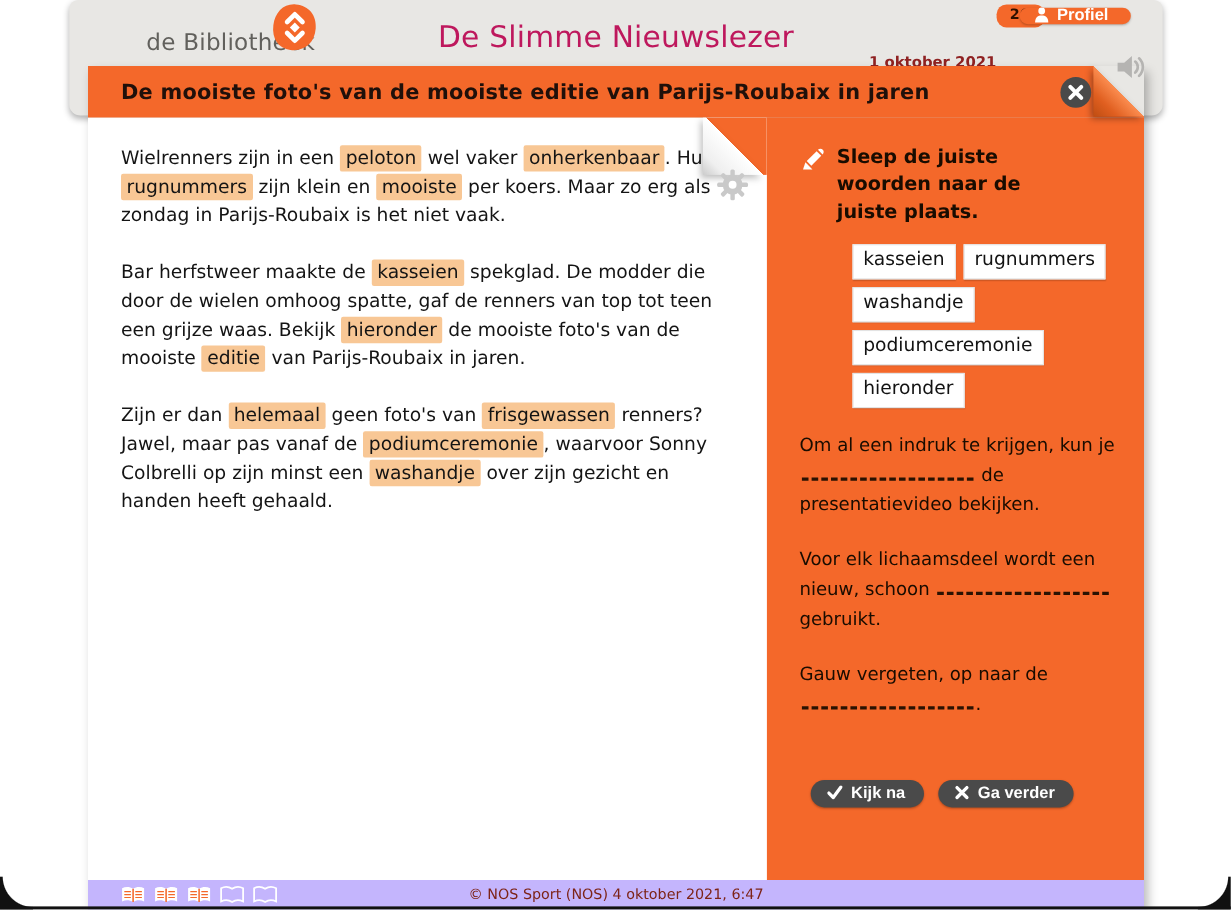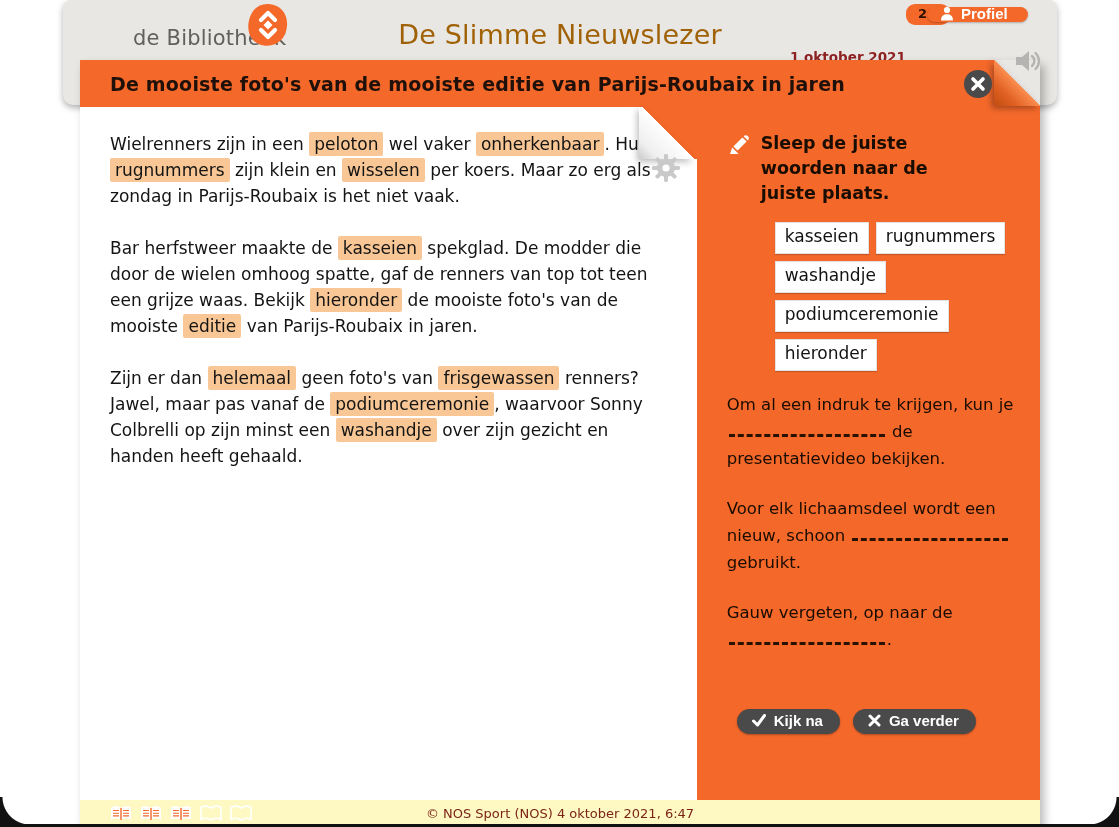--- a/index.html
+++ b/index.html
@@ -10,21 +10,21 @@
   
   .app-header {
     position:absolute; left:63px; top:0; width:994px; height:105px;
     background:#e8e7e4; border-radius:8px 8px 10px 10px;
     box-shadow:0 3px 6px rgba(0,0,0,.30); z-index:1;
   }
   .logo-text { position:absolute; left:70px; top:26px; font-size:21px; color:#61605c; letter-spacing:.2px; }
   .logo-icon { position:absolute; left:184px; top:3px; }
   .app-title {
     position:absolute; left:0; right:0; top:19px; text-align:center;
-    font-size:27px; font-weight:500; color:#a16207; letter-spacing:.2px;
+    font-size:27px; font-weight:500; color:#be185d; letter-spacing:.2px;
   }
   .date-block { position:absolute; left:727px; top:8px; font-size:13.5px; font-weight:700; color:#8f2222; line-height:19px;margin-top:40px; }
   .score-badge {
     position:absolute; left:843px; top:4px; z-index:1;
     background:#f4682a; color:#2e1000; font-size:13px; font-weight:700;
     padding:2px 14px 4px 12px; border-radius:9px;
   }
   .profile-btn {
     position:absolute; left:864px; top:7px; z-index:2;
     height:15px; display:flex; align-items:center; gap:7px;
@@ -97,21 +97,21 @@
   .action-btn {
     display:flex; align-items:center; gap:8px;
     background:#4a4a4a; color:#fff; font-size:15px; font-weight:700;
     border:none; border-radius:13px; padding:3px 17px 5px 15px; cursor:pointer;
     box-shadow:0 1px 2px rgba(0,0,0,.3);
     margin-top:33px;
   }
 
   
   .footer {
-    position:relative; height:27px; background:#fef9c3;
+    position:relative; height:27px; background:#c4b5fd;
     display:flex; align-items:center;
   }
   .level-indicator { display:flex; gap:8px; margin-left:30px; z-index:1; }
   .source-line { position:absolute; left:0; right:0; text-align:center; color:#7d2418; font-size:13px; }
 
   
   .win-bottom-line { position:absolute; left:0; right:0; bottom:0; height:3px; background:#111; z-index:10; }
   .win-corner-left  { position:absolute; left:0;  bottom:0; width:30px; height:30px; z-index:10;
     background:radial-gradient(circle at 100% 0, transparent 27px, #111 28px); }
   .win-corner-right { position:absolute; right:0; bottom:0; width:30px; height:30px; z-index:10;
@@ -171,21 +171,21 @@
       <div class="curl-big">
         <div class="curl-bg"></div>
           <div class="curl-fold"></div>
       </div>
     </div>
 
     <div class="card-body">
 
       <div class="article">
         <div>
-            <p><span>Wielrenners zijn in een </span><span class="hl">peloton</span><span> wel vaker </span><span class="hl">onherkenbaar</span><span>. Hun </span><span class="hl">rugnummers</span><span> zijn klein en </span><span class="hl">wisselen</span><span> per koers. Maar zo erg als zondag in Parijs-Roubaix is het niet vaak.</span></p>
+            <p><span>Wielrenners zijn in een </span><span class="hl">peloton</span><span> wel vaker </span><span class="hl">onherkenbaar</span><span>. Hun </span><span class="hl">rugnummers</span><span> zijn klein en </span><span class="hl">mooiste</span><span> per koers. Maar zo erg als zondag in Parijs-Roubaix is het niet vaak.</span></p>
             <p><span>Bar herfstweer maakte de </span><span class="hl">kasseien</span><span> spekglad. De modder die door de wielen omhoog spatte, gaf de renners van top tot teen een grijze waas. Bekijk </span><span class="hl">hieronder</span><span> de mooiste foto's van de mooiste </span><span class="hl">editie</span><span> van Parijs-Roubaix in jaren.</span></p>
             <p><span>Zijn er dan </span><span class="hl">helemaal</span><span> geen foto's van </span><span class="hl">frisgewassen</span><span> renners? Jawel, maar pas vanaf de </span><span class="hl">podiumceremonie</span><span>, waarvoor Sonny Colbrelli op zijn minst een </span><span class="hl">washandje</span><span> over zijn gezicht en handen heeft gehaald.</span></p>
           </div>
         <div class="curl-small">
           <div class="curl-bg"></div>
             <div class="curl-fold"></div>
         </div>
         <button class="gear-btn">
           <svg width="30" height="30" viewBox="0 0 30 30">
             <g fill="#c9c9c9">

